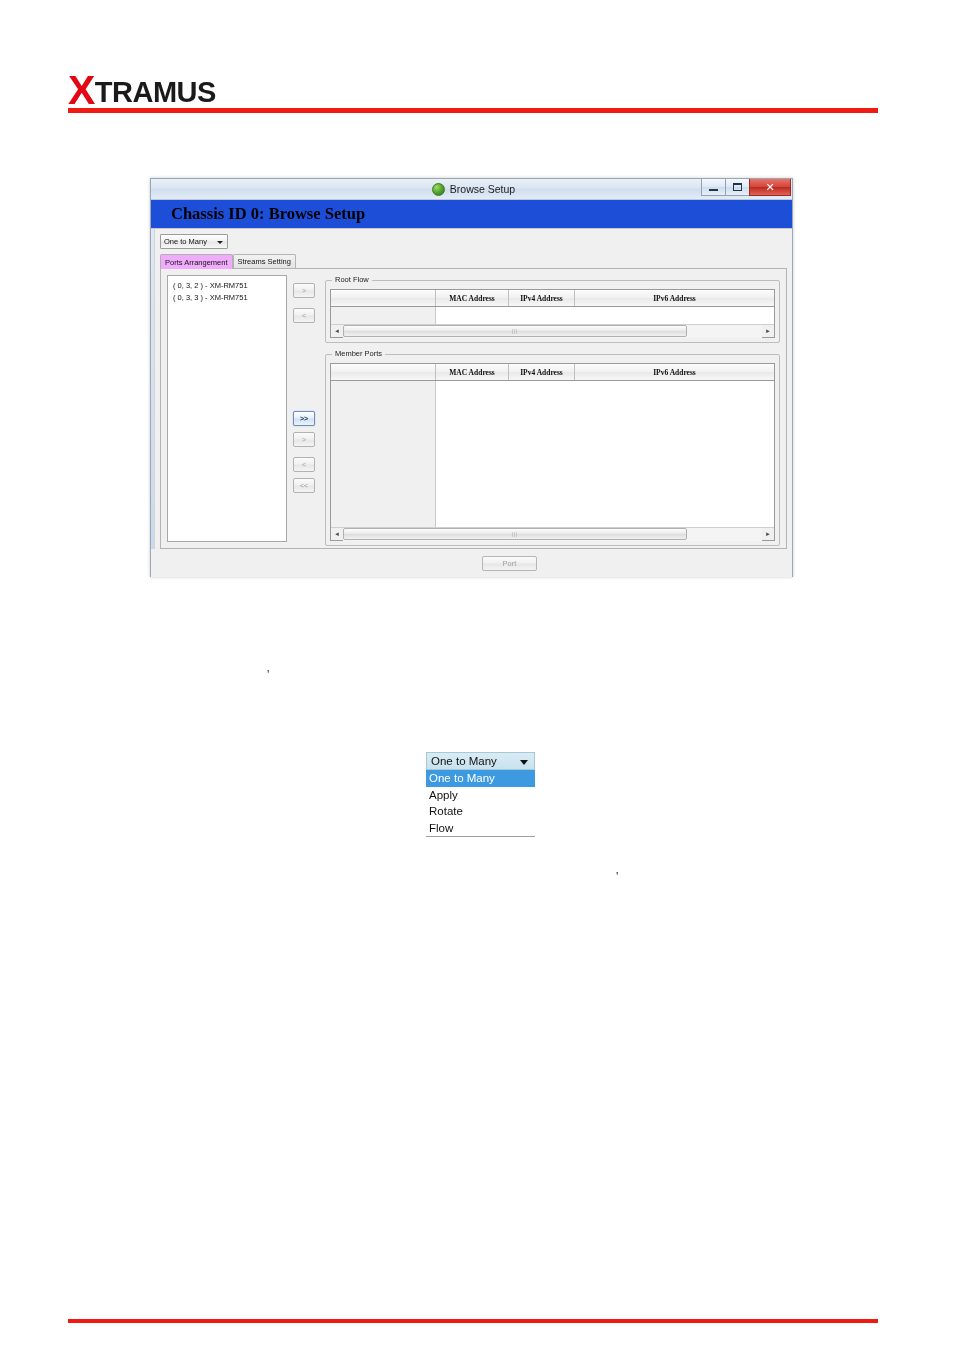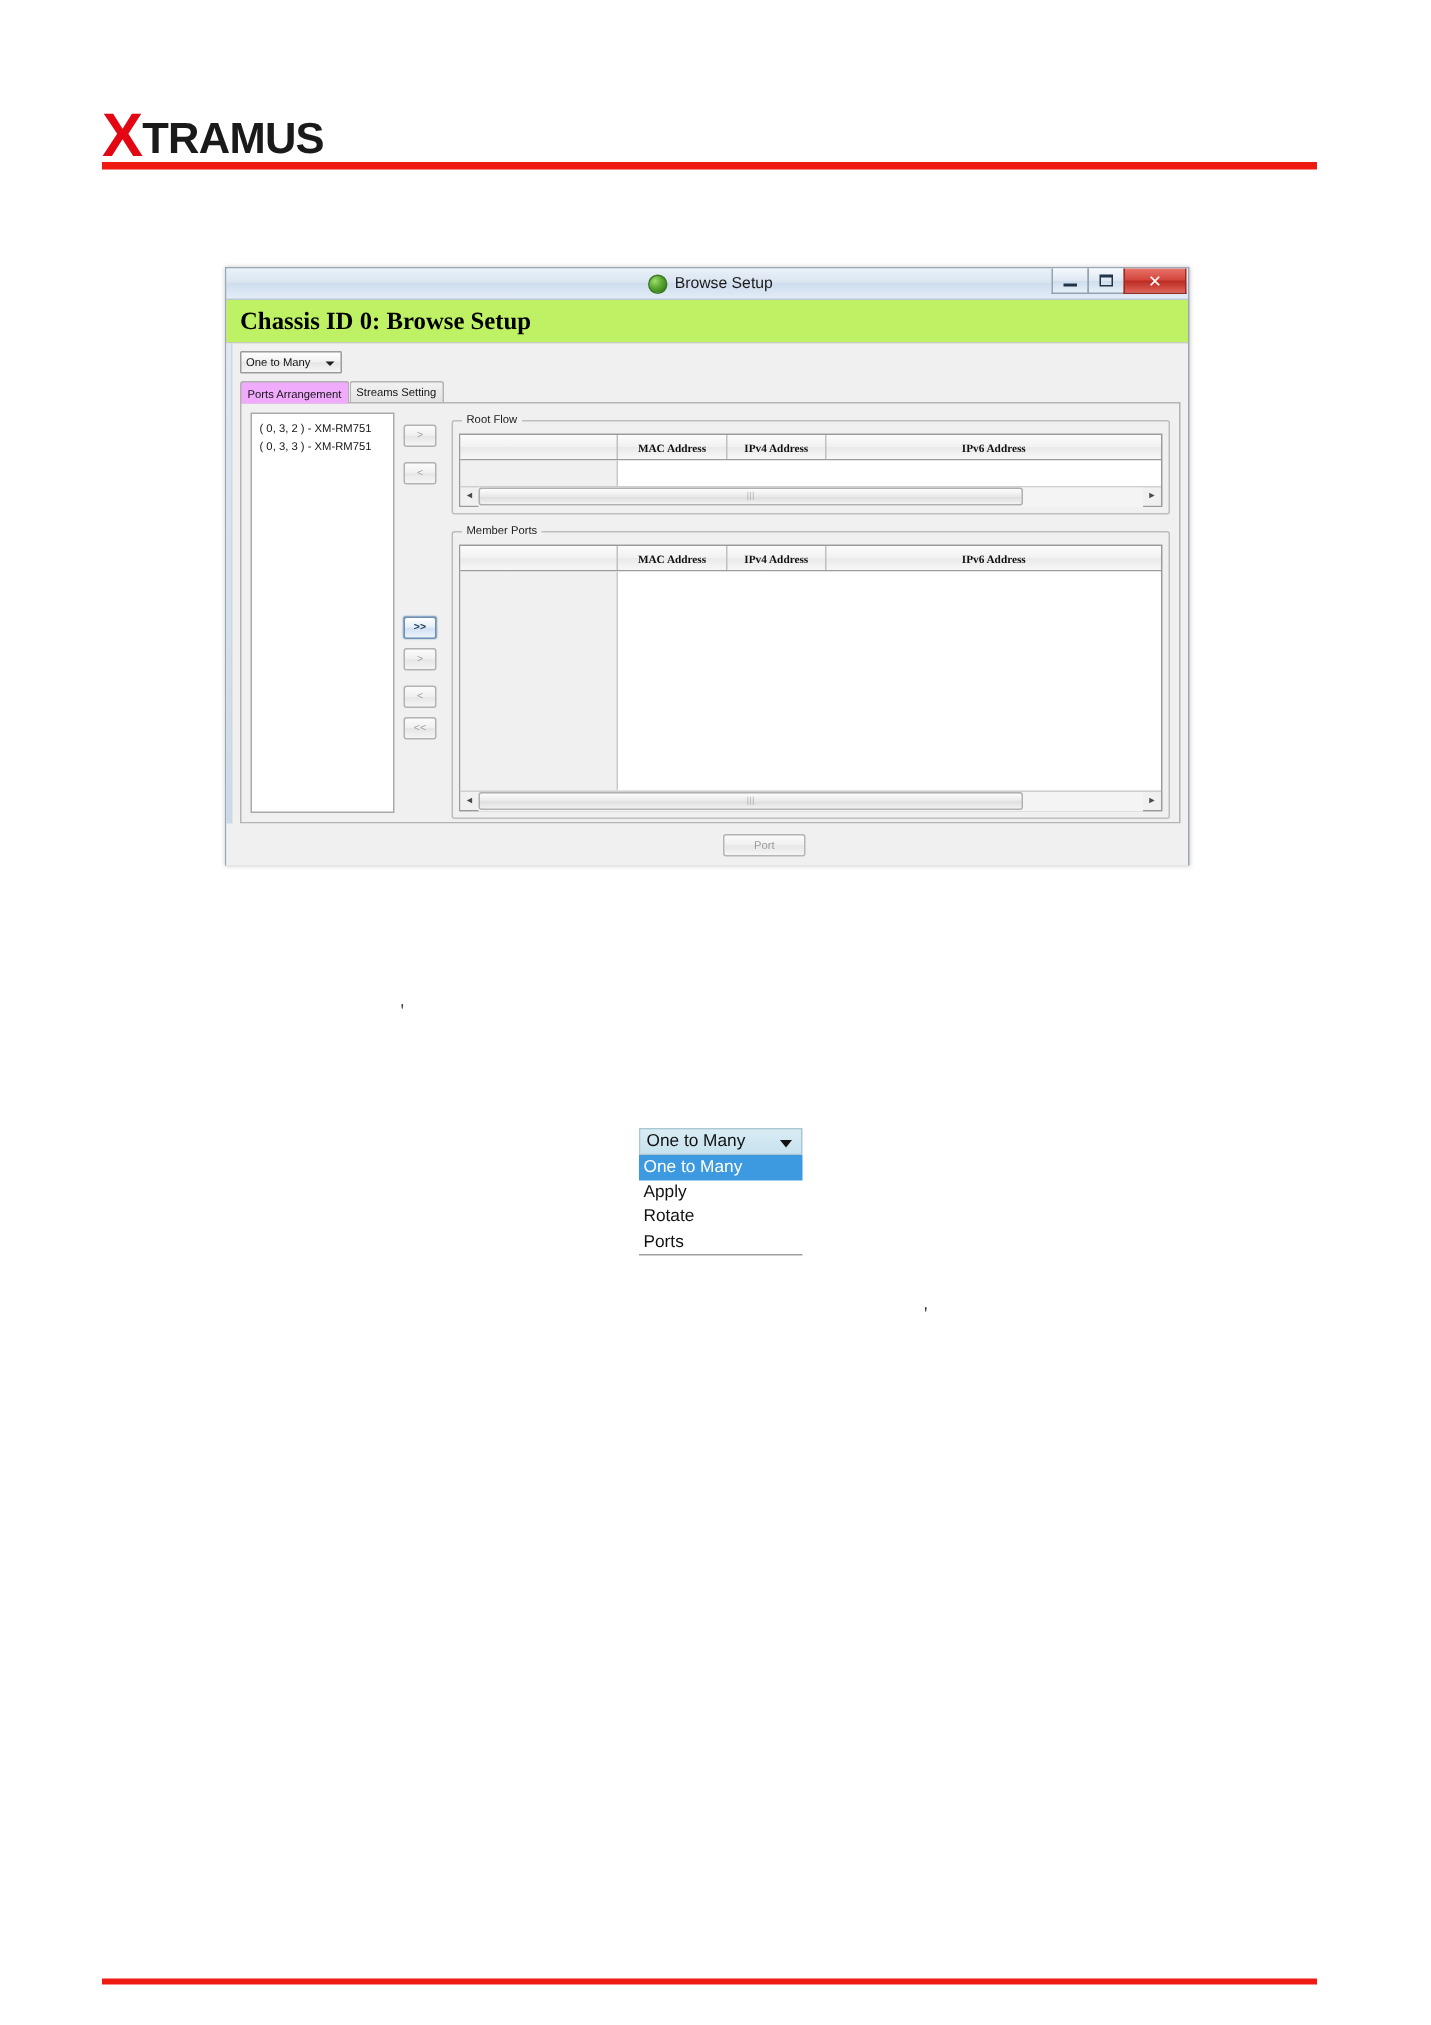--- a/index.html
+++ b/index.html
@@ -101,24 +101,24 @@
     background: linear-gradient(to bottom, #e8736a 0%, #d3463c 48%, #bb2b22 52%, #e06258 100%);
     border-color: #9e2a22;
     color: #ffffff;
     font-size: 11px;
   }
   .tb-btn .gmin { display:block; width:9px; height:2px; background:#22344a; margin-top:5px; }
   .tb-btn .gmax { display:block; width:9px; height:8px; border:1px solid #22344a; border-top-width:2px; }
 
   .dlg-header {
     height: 29px;
-    background: #bef264;
+    background: #1d4ed8;
     border-bottom: 1px solid #c8c8c8;
     display: flex; align-items: center;
-    padding-left: 9px;
+    padding-left: 20px;
   }
   .dlg-header-title {
     font-family: "Liberation Serif", serif;
     font-weight: bold;
     font-size: 16.5px;
     color: #000000;
   }
 
   .dlg-body {
     position: relative;
@@ -233,21 +233,21 @@
   .tabpanel {
     border: 1px solid #b4b4b4;
     background: #f0f0f0;
     height: 281px;
     display: flex;
     padding: 6px;
     position: relative;
   }
 
   .ports-list {
-    width: 96px;
+    width: 120px;
     background: #ffffff;
     border: 1px solid #a8a8a8;
     padding: 4px 5px;
     font-size: 7.5px;
     color: #141414;
     line-height: 12px;
   }
   .ports-list .item { white-space: nowrap; }
 
   .xfer-col {
@@ -548,20 +548,20 @@
 
   <div class="dropdown-demo">
     <div class="dd-closed">
       <span>One to Many</span>
       <span class="caret"></span>
     </div>
     <div class="dd-list">
       <div class="dd-opt selected">One to Many</div>
       <div class="dd-opt">Apply</div>
       <div class="dd-opt">Rotate</div>
-      <div class="dd-opt">Ports</div>
+      <div class="dd-opt">Flow</div>
     </div>
   </div>
 
   <div class="mark mark-1">'</div>
   <div class="mark mark-2">'</div>
 
 </div>
 
 </body></html>

